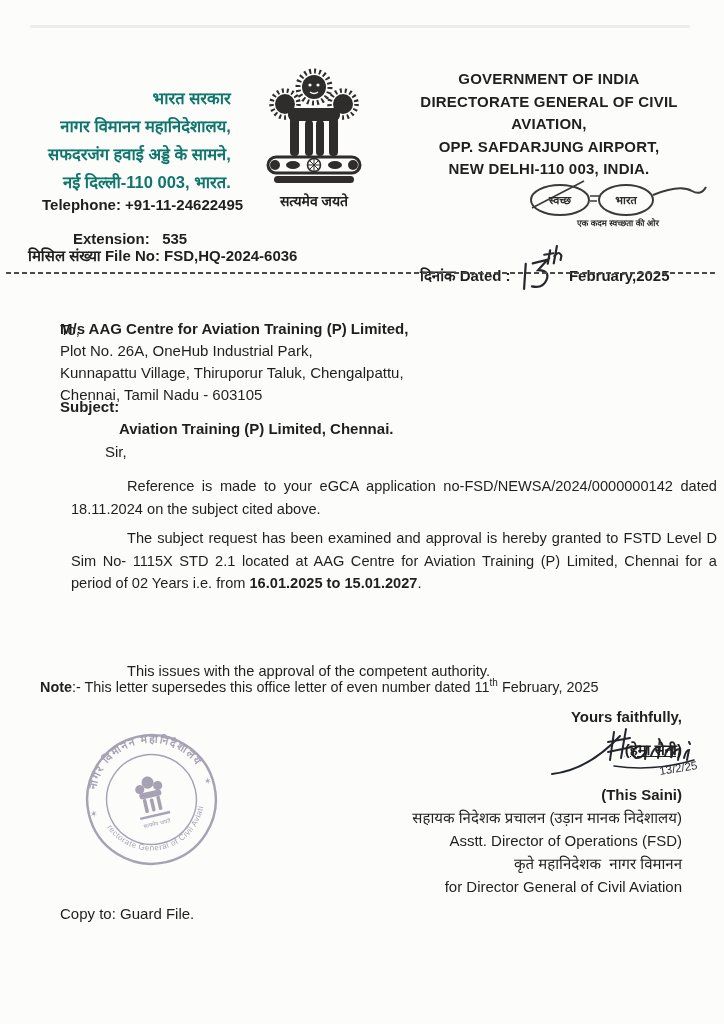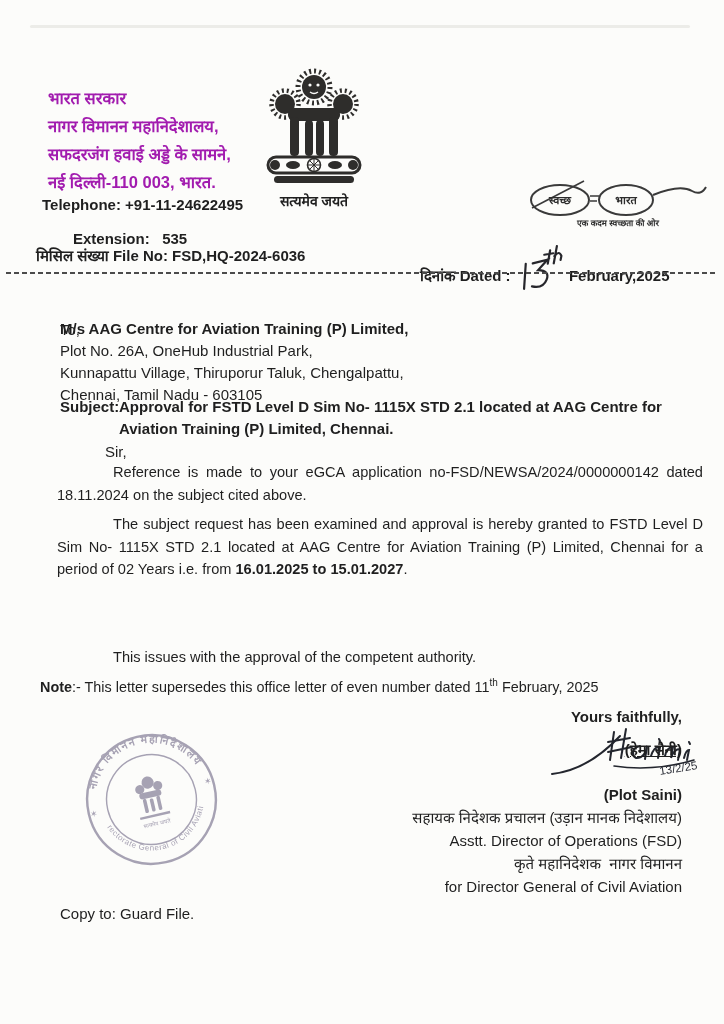--- a/index.html
+++ b/index.html
@@ -5,31 +5,31 @@
   html,body{margin:0;padding:0;background:#e8e8e4;}
   #page{
     position:relative;width:724px;height:1024px;margin:0 auto;
     background:#fcfcfa;overflow:hidden;
     font-family:"Liberation Sans",sans-serif;color:#1f1f1f;
   }
   .abs{position:absolute;}
   .b{font-weight:bold;}
   .pre{white-space:pre;}
   .ctr{text-align:center;}
-  .hdr-left{left:48px;top:84px;font-size:16.5px;line-height:28px;font-weight:bold;color:#a21caf;}
+  .hdr-left{left:48px;top:84px;font-size:16.5px;line-height:28px;font-weight:bold;color:#0f766e;text-align:right;}
   .tel{left:42px;font-size:15px;font-weight:bold;}
   .hdr-right{left:388px;top:68px;width:322px;font-size:15px;line-height:22.5px;font-weight:bold;letter-spacing:.2px;}
   .motto{left:258px;top:191px;width:112px;font-size:14px;font-weight:bold;text-align:center;}
   .fileline{font-size:15px;font-weight:bold;}
   .dashline{top:272px;left:6px;width:712px;height:2px;
     background:repeating-linear-gradient(90deg,#4b4b4b 0 5px,transparent 5px 8px);}
   .addr{left:60px;font-size:15px;line-height:22px;}
   .subj-label{left:60px;font-size:15px;font-weight:bold;}
   .subj-line{left:119px;font-size:15px;font-weight:bold;}
-  p.body{position:absolute;left:57px;width:646px;margin:0;
+  p.body{position:absolute;left:57px;width:646px;margin:14px;
     font-size:14.6px;line-height:22.6px;text-align:justify;}
   .ind{text-indent:56px;}
   .noteline{left:40px;width:664px;font-size:14.4px;}
   .sigblock{right:42px;font-size:15px;line-height:22px;text-align:right;}
   .smudge{top:25px;left:30px;width:660px;height:3px;background:#cfcfc6;opacity:.35;border-radius:2px;}
   .sr{position:absolute;width:1px;height:1px;overflow:hidden;clip:rect(0 0 0 0);white-space:nowrap;}
   .hand13{vertical-align:-10px;margin:0 2px;}
   sup{font-size:10px;}
 </style>
 </head>
@@ -71,37 +71,44 @@
         <ellipse cx="33" cy="101" rx="7" ry="4" stroke="none"></ellipse>
         <ellipse cx="75" cy="101" rx="7" ry="4" stroke="none"></ellipse>
         <circle cx="54" cy="101" r="6.5" fill="none" stroke-width="1.6"></circle>
         <path d="M54,94.5 V107.5 M47.5,101 H60.5 M49.5,96.5 L58.5,105.5 M58.5,96.5 L49.5,105.5" fill="none" stroke-width="1"></path>
         <rect x="14" y="112" width="80" height="7" rx="3.5" stroke="none"></rect>
       </g>
     </svg>
   </div>
   <div class="abs motto">सत्यमेव जयते</div>
 
+  <div class="abs hdr-right ctr">
+    <div>GOVERNMENT OF INDIA</div>
+    <div>DIRECTORATE GENERAL OF CIVIL</div>
+    <div>AVIATION,</div>
+    <div>OPP. SAFDARJUNG AIRPORT,</div>
+    <div>NEW DELHI-110 003, INDIA.</div>
+  </div>
 
   <div class="abs" style="left:520px;top:178px;">
     <svg width="190" height="56" viewBox="0 0 190 56">
       <g stroke="#3a3a3a" fill="none" stroke-width="2">
         <ellipse cx="40" cy="22" rx="29" ry="15"></ellipse>
         <ellipse cx="106" cy="22" rx="27" ry="15"></ellipse>
         <path d="M70,18 h9 M70,23 h7" stroke-width="1.6"></path>
         <path d="M133,17 Q160,6 172,13 Q181,18 186,9" stroke-width="2"></path>
         <path d="M12,30 L64,3" stroke-width="1.6"></path>
       </g>
       <text x="40" y="26" text-anchor="middle" font-size="11" font-weight="bold" fill="#2c2c2c">स्वच्छ</text>
       <text x="106" y="26" text-anchor="middle" font-size="11" font-weight="bold" fill="#2c2c2c">भारत</text>
       <text x="98" y="48" text-anchor="middle" font-size="8.5" font-weight="bold" fill="#2c2c2c">एक कदम स्वच्छता की ओर</text>
     </svg>
   </div>
 
-  <div class="abs fileline" style="left:36px;top:245px;">मिसिल संख्या File No: FSD,HQ-2024-6036</div>
+  <div class="abs fileline" style="left:28px;top:245px;">मिसिल संख्या File No: FSD,HQ-2024-6036</div>
   <div class="abs fileline" style="left:420px;top:245px;">
     <span>दिनांक Dated :</span>
     <span class="hand13" style="display:inline-block;">
       <span class="sr">13th</span>
       <svg width="46" height="46" viewBox="0 0 46 46">
         <g fill="none" stroke="#26262b" stroke-width="2.2" stroke-linecap="round" transform="rotate(-3 23 23)">
           <path d="M9,18 L6,43"></path>
           <path d="M16,18 L31,15 L21,25 Q33,26 29,35 Q25,44 14,41"></path>
           <path d="M34,6 L31,19 M28,10 L37,9"></path>
           <path d="M41,2 L37,19 M38,12 Q43,6 45,12 L44,16"></path>
@@ -113,21 +120,20 @@
 
   <div class="abs dashline"></div>
 
   <div class="abs addr" style="top:292px;margin-top:27px;">To,</div>
   <div class="abs addr b" style="top:318px;">M/s AAG Centre for Aviation Training (P) Limited,</div>
   <div class="abs addr" style="top:340px;">Plot No. 26A, OneHub Industrial Park,</div>
   <div class="abs addr" style="top:362px;">Kunnapattu Village, Thiruporur Taluk, Chengalpattu,</div>
   <div class="abs addr" style="top:384px;">Chennai, Tamil Nadu - 603105</div>
 
   <div class="abs subj-label" style="top:398px;">Subject:</div>
-  <div class="abs subj-line" style="top:398px;">Approval for FSTD Level D Sim No- 1115X STD 2.1 located at AAG Centre for</div>
   <div class="abs subj-line" style="top:420px;">Aviation Training (P) Limited, Chennai.</div>
   <div class="abs addr" style="top:441px;margin-left:45px;">Sir,</div>
 
   <p class="body ind" style="top:461px;">Reference is made to your eGCA application no-FSD/NEWSA/2024/0000000142 dated 18.11.2024 on the subject cited above.</p>
   <p class="body ind" style="top:513px;"><span>The subject request has been examined and approval is hereby granted to FSTD Level D Sim No- 1115X STD 2.1 located at AAG Centre for Aviation Training (P) Limited, Chennai for a period of 02 Years i.e. from </span><span class="b">16.01.2025 to 15.01.2027</span><span>.</span></p>
   <p class="body ind" style="top:646px;text-align:left;">This issues with the approval of the competent authority.</p>
 
   <div class="abs noteline" style="top:677px;"><span class="b">Note</span><span>:- This letter supersedes this office letter of even number dated 11</span><sup>th</sup><span> February, 2025</span></div>
 
   <div class="abs sigblock b" style="top:706px;">Yours faithfully,</div>
@@ -141,21 +147,21 @@
         <path d="M103,36 Q106,26 112,27 L110,38 M111,19 L112,21"></path>
         <path d="M117,36 Q119,27 125,27 L123,38 Q126,29 132,29 L130,40"></path>
         <path d="M136,38 Q138,30 141,30 L139,40 M141,22 L142,24"></path>
         <path d="M66,46 Q105,52 146,40" stroke-width="1.6"></path>
       </g>
       <text x="112" y="55" transform="rotate(-9 112 55)" font-size="11.5" fill="#2a2d36">13/2/25</text>
     </svg>
   </div>
 
   <div class="abs sigblock b" style="top:739px;text-decoration:underline;">(हेमा सैनी)</div>
-  <div class="abs sigblock b" style="top:784px;">(Plot Saini)</div>
+  <div class="abs sigblock b" style="top:784px;">(This Saini)</div>
   <div class="abs sigblock pre" style="top:807px;">सहायक निदेशक प्रचालन (उड़ान मानक निदेशालय)</div>
   <div class="abs sigblock" style="top:830px;">Asstt. Director of Operations (FSD)</div>
   <div class="abs sigblock pre" style="top:853px;">कृते महानिदेशक  नागर विमानन</div>
   <div class="abs sigblock" style="top:876px;">for Director General of Civil Aviation</div>
 
   <div class="abs" style="left:78px;top:726px;opacity:.78;">
     <svg width="148" height="148" viewBox="0 0 145 145">
       <defs>
         <path id="stampTop" d="M 19,86 A 55,55 0 1 1 125,86"></path>
         <path id="stampBot" d="M 24,90 A 52,52 0 0 0 120,90"></path>

